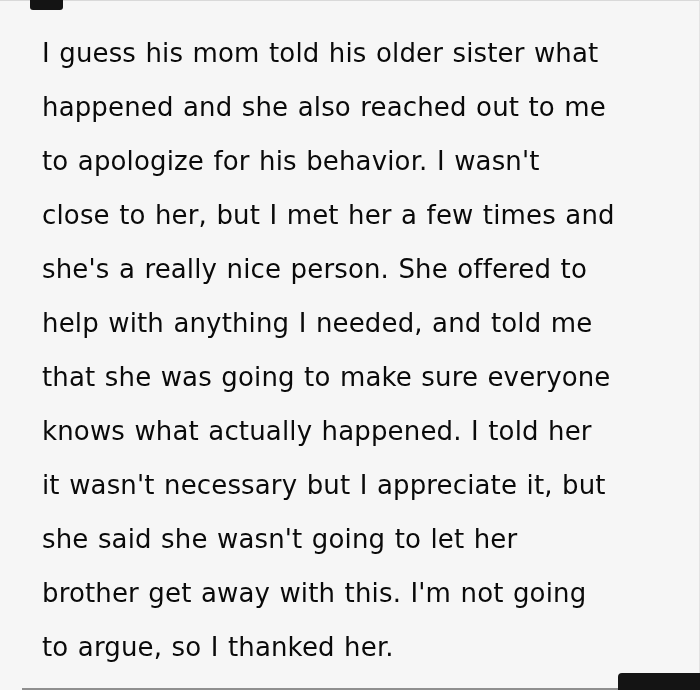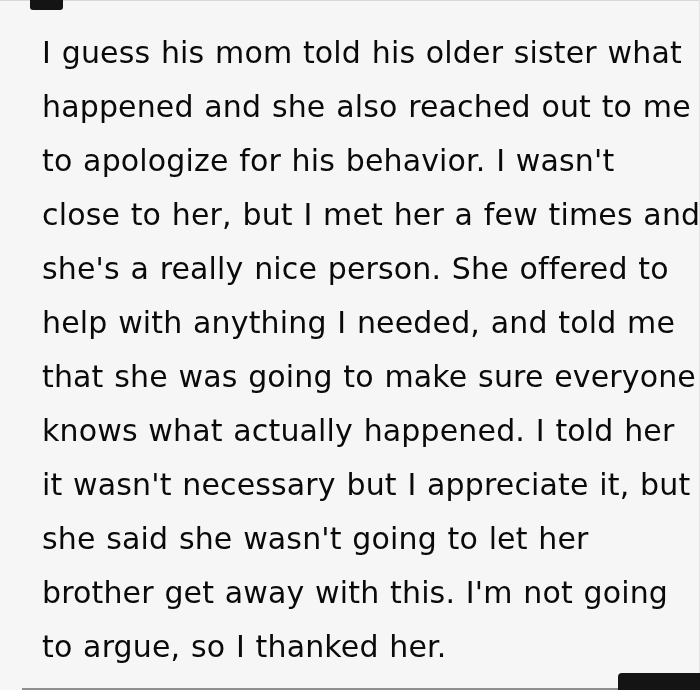--- a/index.html
+++ b/index.html
@@ -51,21 +51,21 @@
     width: 82px;
     height: 17px;
     background: #141414;
     border-radius: 4px 0 0 0;
   }
   .post-text {
     position: absolute;
     top: 0;
     left: 0;
     padding: 26px 0 0 42px;
-    font-size: 30px;
+    font-size: 26px;
     line-height: 54px;
     letter-spacing: 0.15px;
     word-spacing: 1px;
     color: #0a0a0a;
     white-space: pre;
   }
 </style>
 </head>
 <body>
 

